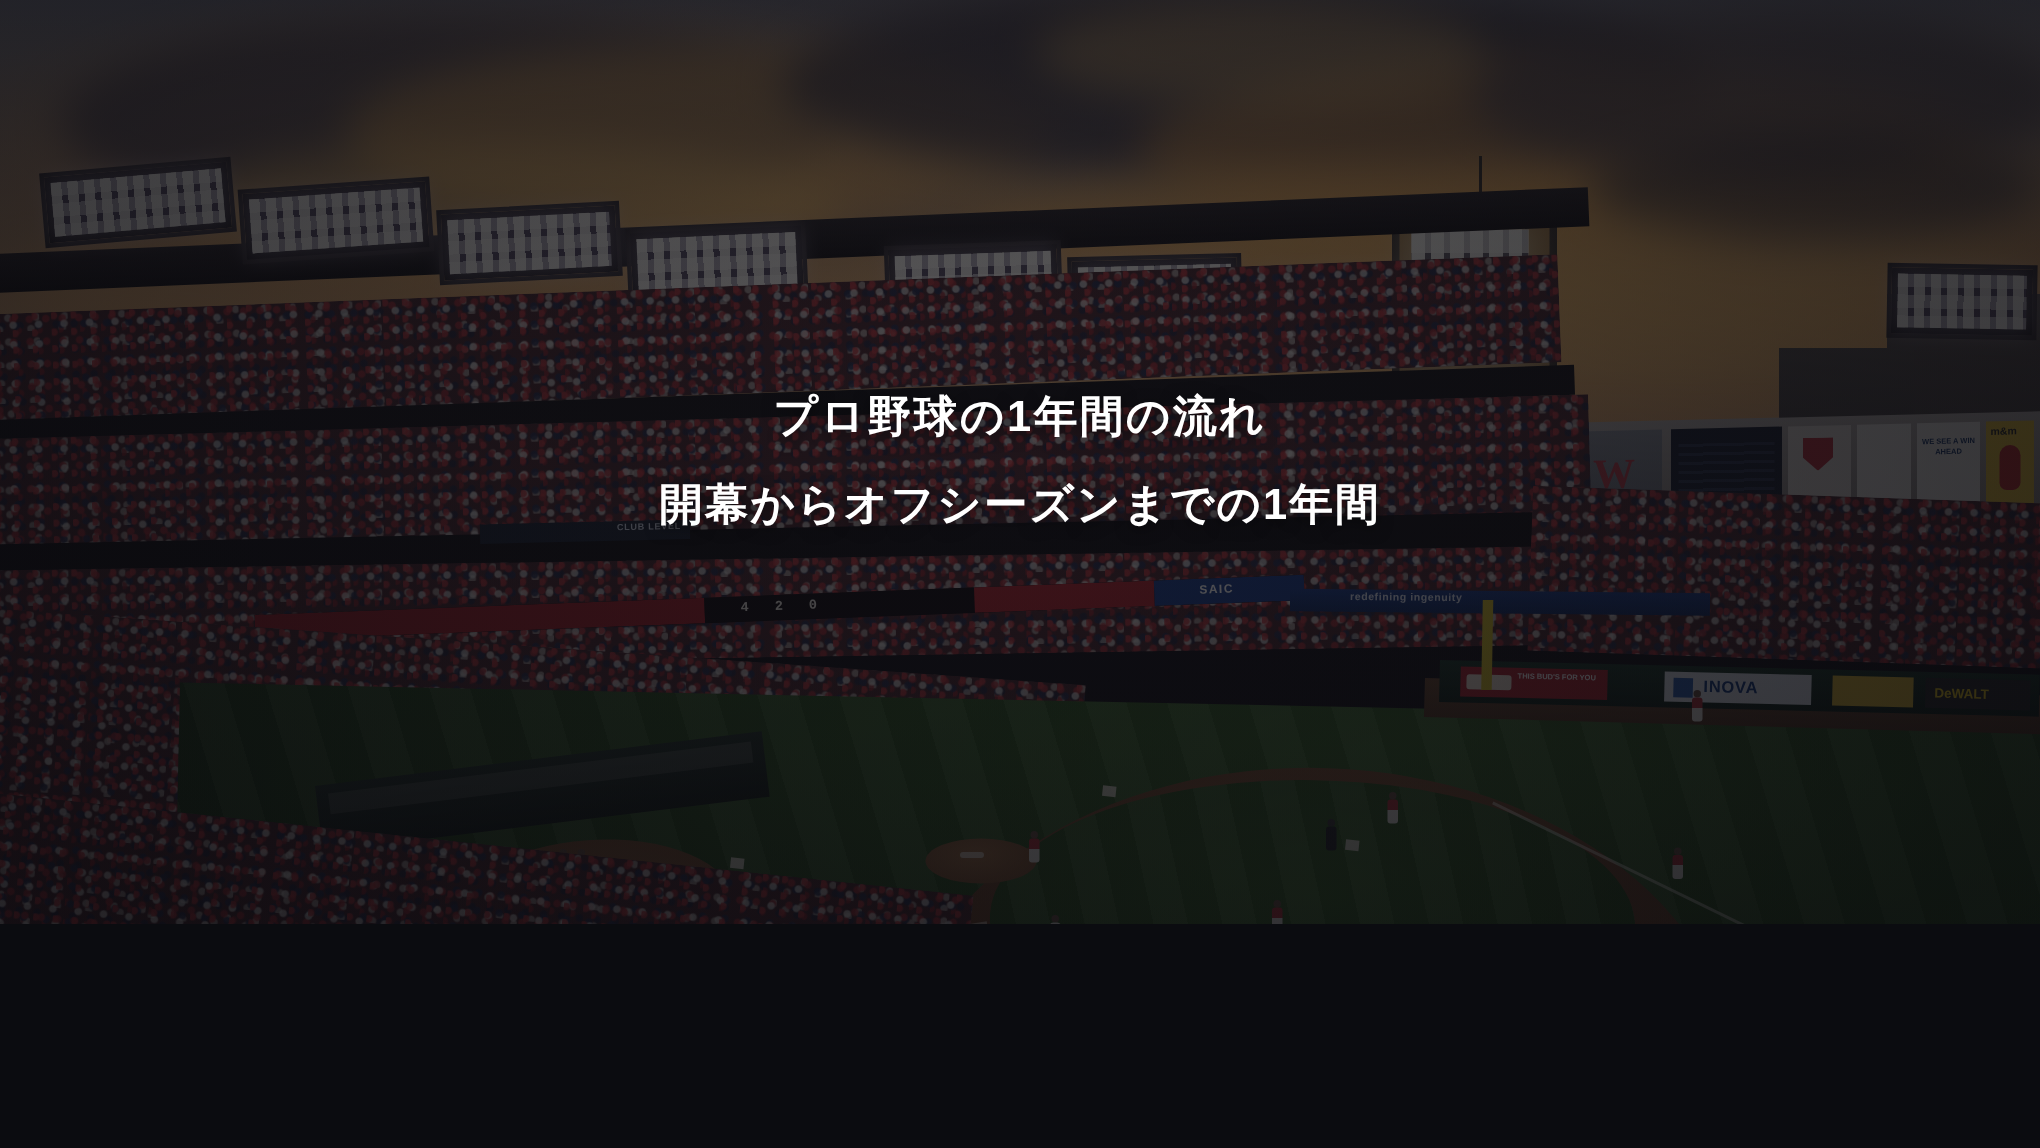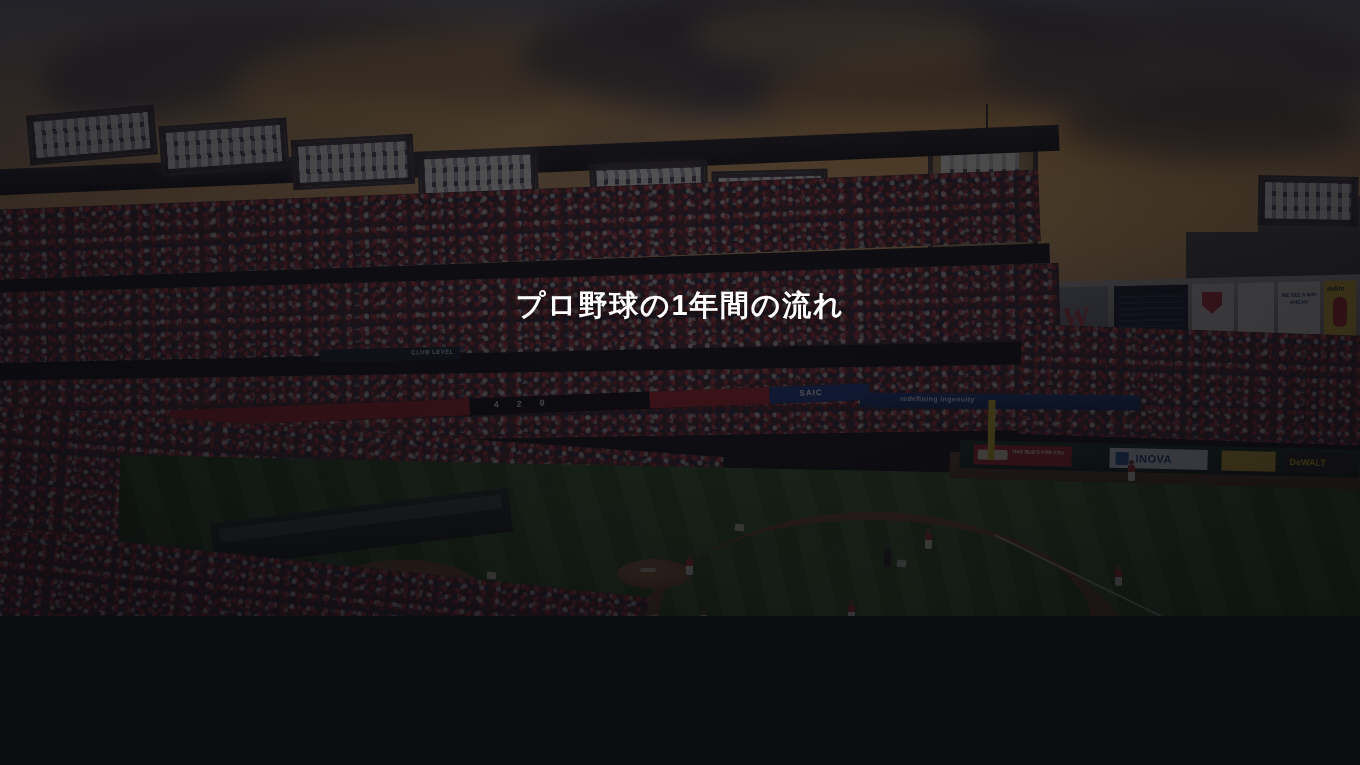--- a/index.html
+++ b/index.html
@@ -475,15 +475,16 @@
     <div class="railing2"></div>
     <div class="fghead fg1"></div>
     <div class="fghead fg2"></div>
     <div class="fghead fg3"></div>
   </div>
 
   <div class="scrim"></div>
 
   <div class="content">
     <p class="eyebrow">プロ野球の1年間の流れ</p>
+    <p class="subtitle">開幕からオフシーズンまでの1年間</p>
   </div>
 
 </div>
 
 </body></html>

